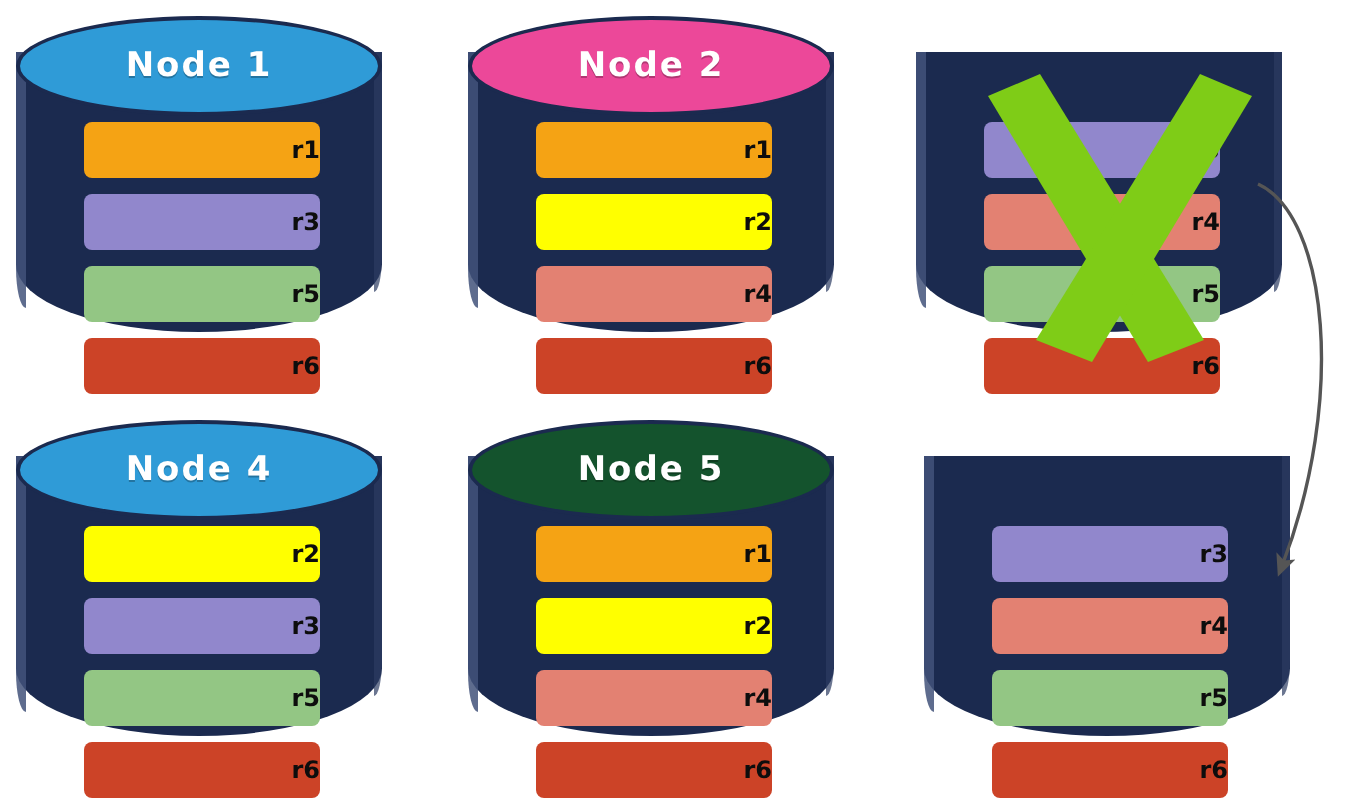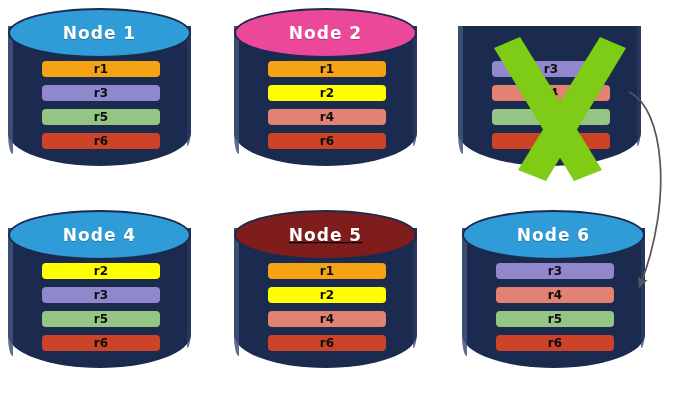--- a/index.html
+++ b/index.html
@@ -100,26 +100,26 @@
   }
 
   
   .bars {
     position: absolute;
     left: 40px;
     top: 57px;
     width: 118px;
   }
   .bar {
-    height: 16px;
+    height: 28px;
     border-radius: 4px;
     margin-bottom: 8px;
     display: flex;
     align-items: center;
-    justify-content: center;
+    justify-content: flex-end;
     box-sizing: border-box;
   }
   .bar-label {
     font-size: 12px;
     font-weight: bold;
     color: #0d0d0d;
     line-height: 1;
   }
 
   
@@ -233,21 +233,21 @@
       </div>
       <div class="bar" style="background: rgb(204, 67, 39);">
         <span class="bar-label">r6</span>
       </div>
     </div>
   </div>
 
   <div class="node" style="left:228px; top:206px;">
     <div class="cyl-body" style="background: rgb(27, 42, 79);"></div>
     <div class="cyl-bottom"></div>
-    <div class="cyl-top" style="background: #7f1d1d; border-color: rgb(27, 42, 79); text-decoration: underline;">
+    <div class="cyl-top" style="background: #14532d; border-color: rgb(27, 42, 79);">
       <span class="node-label" style="color: rgb(255, 255, 255);">Node  5</span>
     </div>
     <div class="bars">
       <div class="bar" style="background: rgb(245, 163, 20);">
         <span class="bar-label">r1</span>
       </div>
       <div class="bar" style="background: rgb(255, 255, 0);">
         <span class="bar-label">r2</span>
       </div>
       <div class="bar" style="background: rgb(227, 129, 114);">
@@ -255,23 +255,20 @@
       </div>
       <div class="bar" style="background: rgb(204, 67, 39);">
         <span class="bar-label">r6</span>
       </div>
     </div>
   </div>
 
   <div class="node" style="left:456px; top:206px;">
     <div class="cyl-body" style="background: rgb(27, 42, 79);"></div>
     <div class="cyl-bottom"></div>
-    <div class="cyl-top" style="background: rgb(47, 155, 215); border-color: rgb(27, 42, 79);">
-      <span class="node-label" style="color: rgb(255, 255, 255);">Node  6</span>
-    </div>
     <div class="bars">
       <div class="bar" style="background: rgb(145, 135, 204);">
         <span class="bar-label">r3</span>
       </div>
       <div class="bar" style="background: rgb(227, 129, 114);">
         <span class="bar-label">r4</span>
       </div>
       <div class="bar" style="background: rgb(147, 198, 132);">
         <span class="bar-label">r5</span>
       </div>

